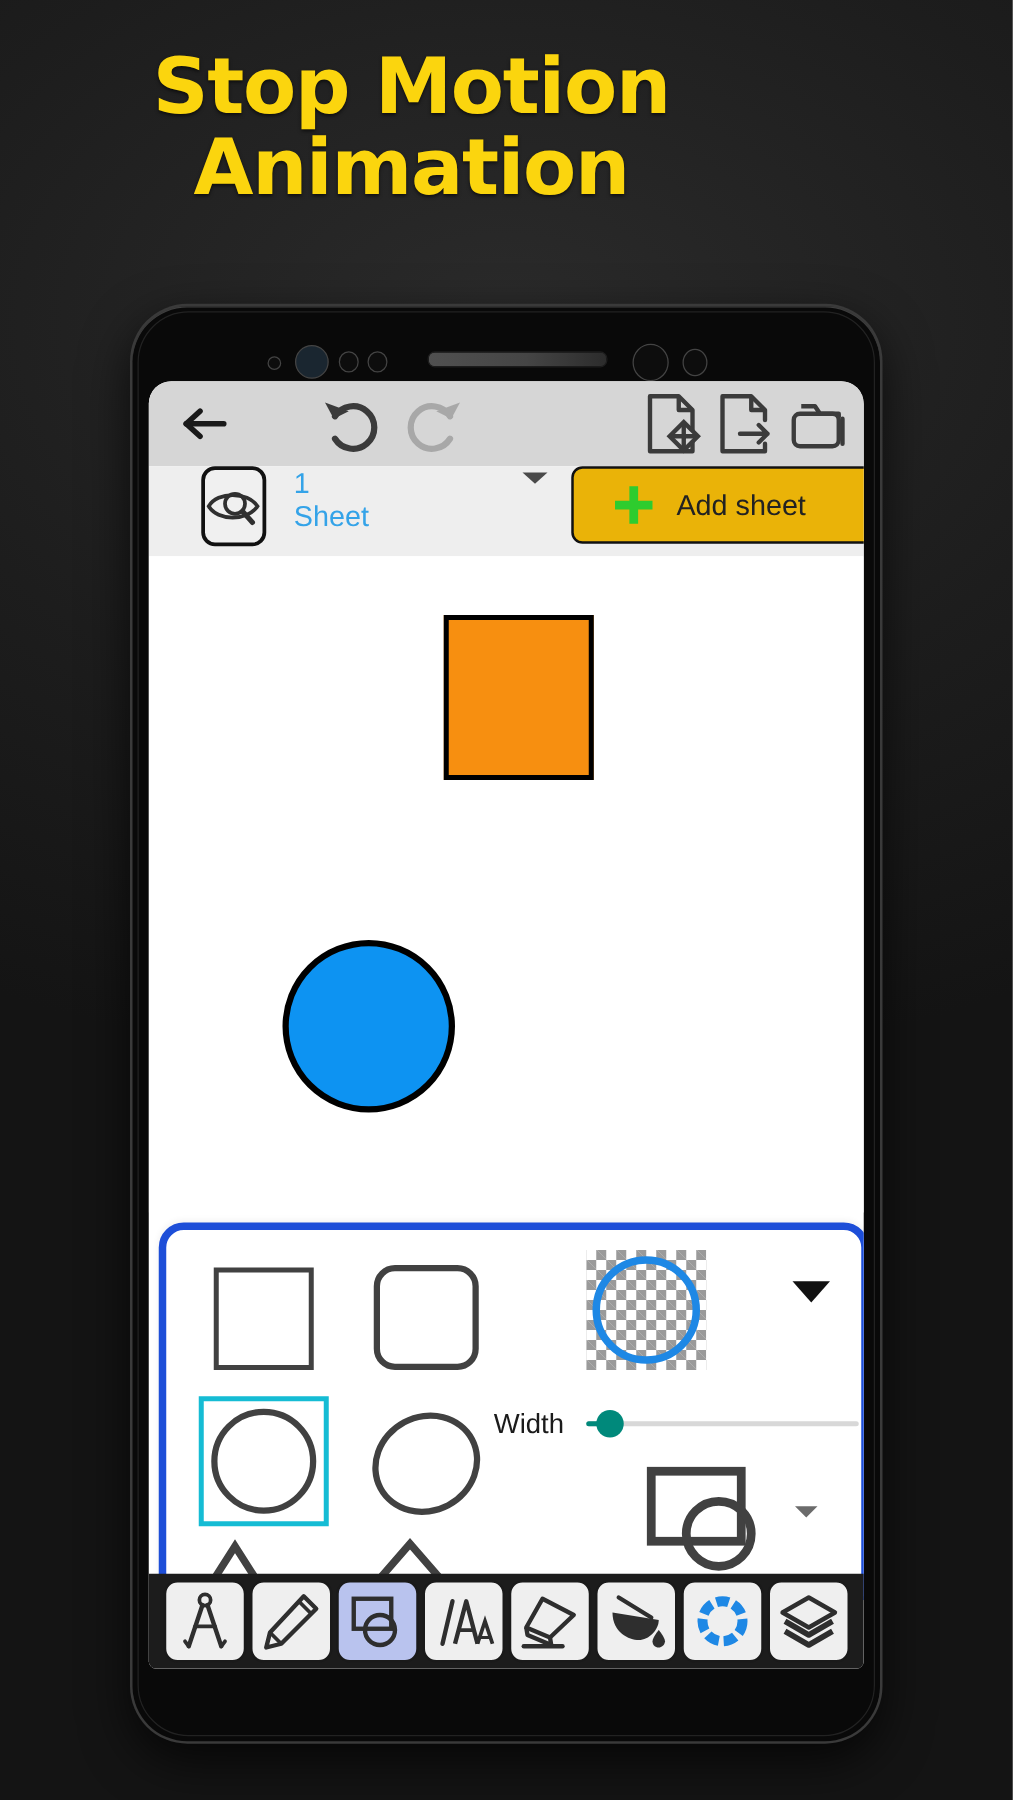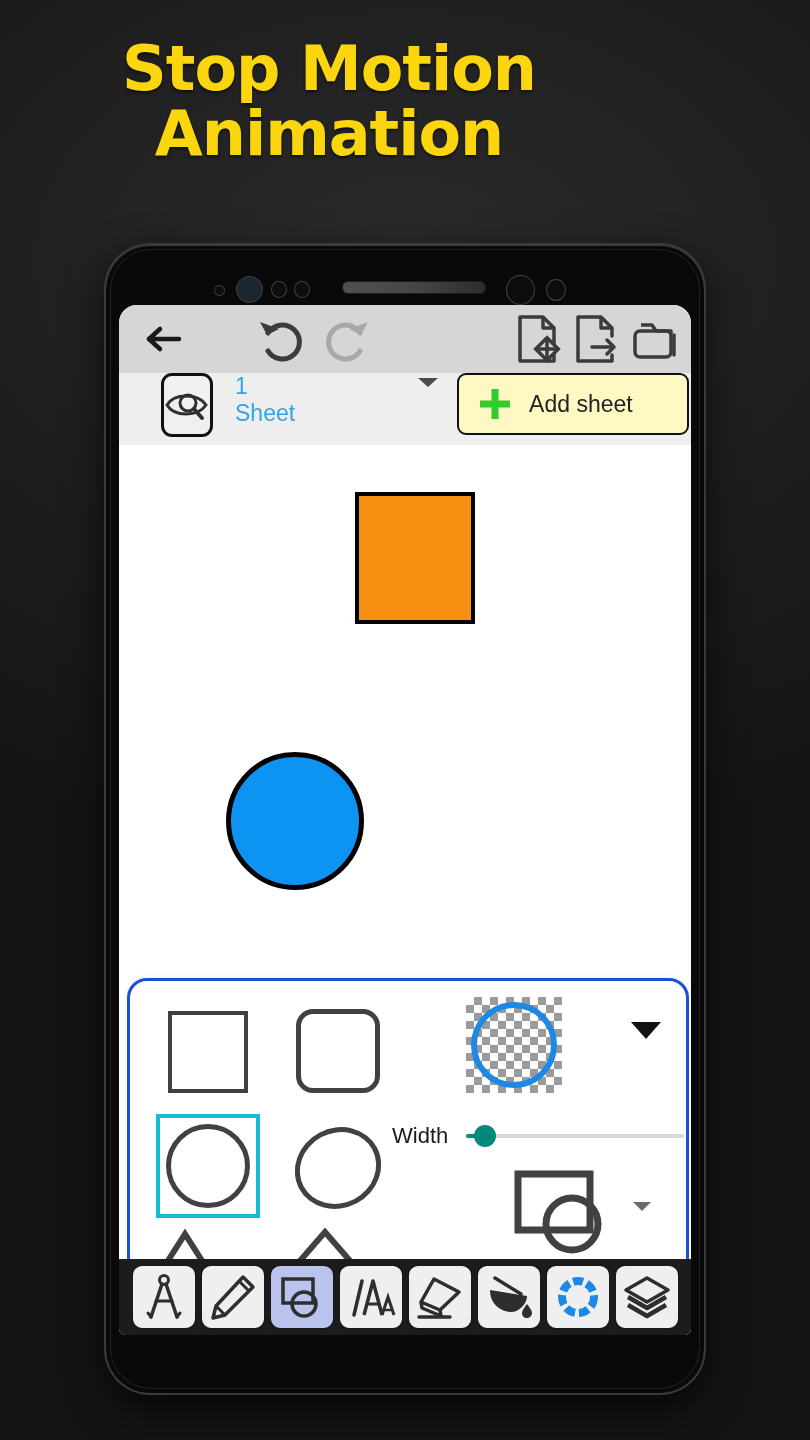--- a/index.html
+++ b/index.html
@@ -81,22 +81,22 @@
   }
   .sheet-label{
     margin-left:22px;color:#34A3E8;font-size:23px;
   }
   .sheet-caret{
     margin-left:auto;margin-right:0;
   }
   .add-sheet{
     margin-left:16px;margin-right:12px;
     height:58px;min-width:196px;
-    background:#fef9c3;border:2.5px solid #111;border-radius:9px;
-    display:flex;align-items:center;gap:14px;padding:0 16px;
+    background:#eab308;border:2.5px solid #111;border-radius:9px;
+    display:flex;align-items:center;gap:14px;padding:0 28px;
   }
   .add-sheet .lbl{font-size:23px;color:#222;}
 
   
   .canvas{
     position:relative;height:525px;background:#fff;
   }
   .sq{
     position:absolute;left:236px;top:47px;width:112px;height:124px;
     background:#F78F10;border:4px solid #000;
@@ -105,21 +105,21 @@
     position:absolute;left:107px;top:307px;width:128px;height:128px;
     background:#0D93F2;border:5px solid #000;border-radius:50%;
   }
   .tri{
     position:absolute;left:337px;top:285px;width:0;height:0;
   }
 
   
   .panel{
     position:absolute;left:8px;top:673px;width:556px;height:290px;
-    background:#fff;border:3px solid #1d4ed8;border-radius:20px 20px 0 0;
+    background:#fff;border:6px solid #1d4ed8;border-radius:20px 20px 0 0;
     box-shadow:0 -2px 5px rgba(0,0,0,.05);
     overflow:hidden;
   }
   .shape-grid{position:absolute;left:26px;top:18px;}
   .shape-cell{
     width:104px;height:104px;display:inline-flex;align-items:center;justify-content:center;
     margin-right:22px;box-sizing:border-box;
   }
   .shape-cell.selected{border:4px solid #15BCD4;}
   .sw-square{width:72px;height:74px;border:4px solid #414141;}

